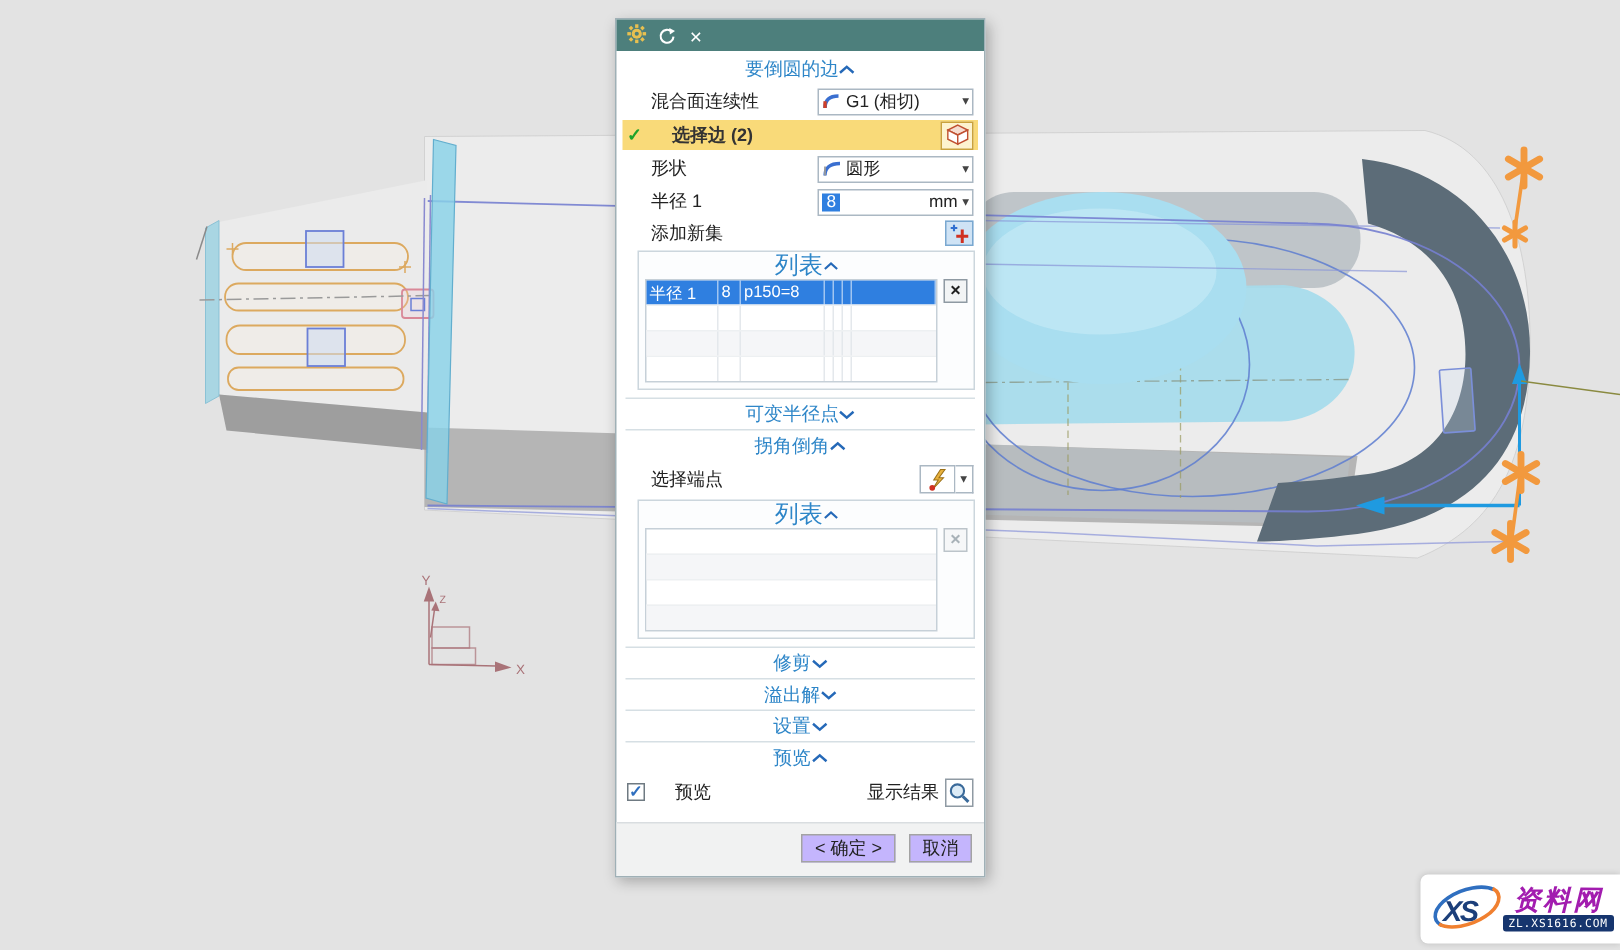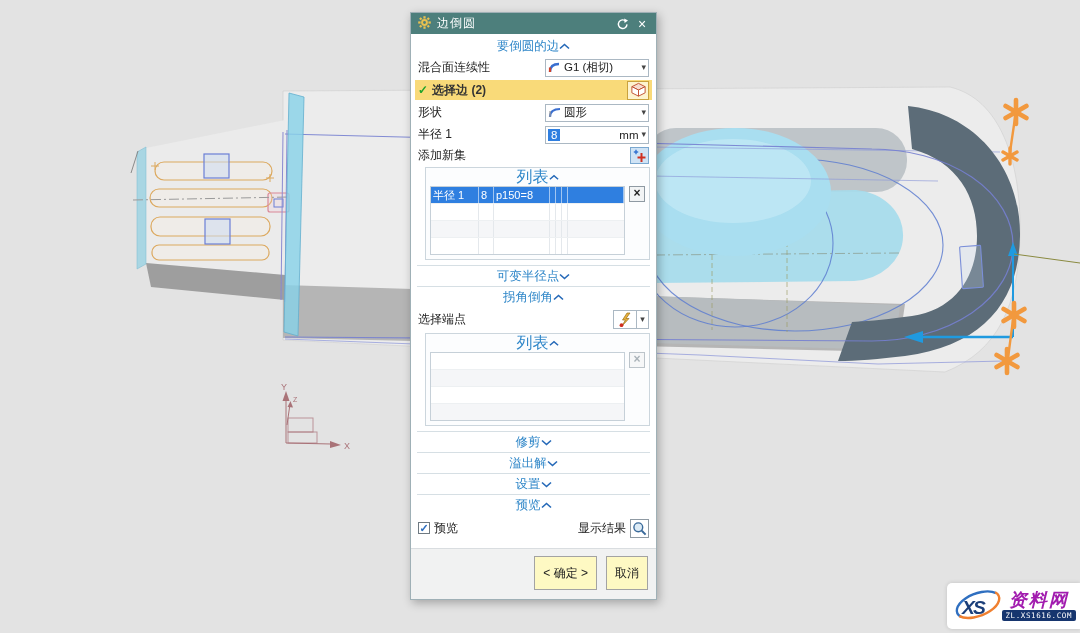--- a/index.html
+++ b/index.html
@@ -26,21 +26,21 @@
   .titlebar .t{flex:1;font-size:12px;letter-spacing:1px;}
   .tbtn{width:14px;height:14px;display:flex;align-items:center;justify-content:center;
         color:#fff;font-size:12px;cursor:default;line-height:14px;}
   .body{padding:2px 6px 0 6px;}
   .sec{border-top:1px solid #d6dfe4;}
   .sec:first-child{border-top:none;}
   .sec-h{display:flex;align-items:center;justify-content:center;
          color:#2e86c8;height:20px;padding:0 2px;font-size:12.5px;}
   .row{display:flex;align-items:center;justify-content:space-between;
        height:19px;margin:2px 0 3px 0;padding:0 1px;}
-  .lbl{color:#222;}
+  .lbl{color:#222;margin-left:16px;}
   .dd,.input{
     width:104px;height:18px;box-sizing:border-box;border:1px solid #abb8c3;background:#fff;
     display:flex;align-items:center;gap:3px;padding:0 2px;font-size:11.5px;color:#222;
   }
   .dd .txt{flex:1;white-space:nowrap;overflow:hidden;}
   .caret{color:#444;font-size:9px;line-height:9px;}
   .hl-row{background:#f9da79;height:20px;margin:2px -2px 3px -2px;padding:0 3px;}
   .hl-row .lbl{font-weight:bold;color:#333;}
   .okchk{color:#1fa32a;font-weight:bold;margin-right:4px;font-size:12px;}
   .cubebtn{width:22px;height:19px;box-sizing:border-box;border:1px solid #c9a23e;
@@ -73,21 +73,21 @@
           background:#fff;display:flex;align-items:center;justify-content:center;}
   .prevrow{height:26px;display:flex;align-items:center;justify-content:space-between;padding:0 1px 4px 1px;}
   .chkwrap{display:flex;align-items:center;gap:4px;}
   .chk{width:12px;height:12px;box-sizing:border-box;border:1px solid #6f7a82;background:#fff;
        display:flex;align-items:center;justify-content:center;color:#2f6fbf;font-size:11px;font-weight:bold;line-height:11px;}
   .reswrap{display:flex;align-items:center;gap:4px;}
   .magbtn{width:19px;height:19px;box-sizing:border-box;border:1px solid #8f9aa3;background:#fff;
           display:flex;align-items:center;justify-content:center;}
   .footer{margin-top:3px;background:#f1f2f2;border-top:1px solid #d9dde0;
           padding:7px 8px 9px 8px;display:flex;justify-content:flex-end;gap:9px;}
-  .fbtn{min-width:40px;height:34px;box-sizing:border-box;padding:0 8px;background:#fef9c3;
+  .fbtn{min-width:40px;height:19px;box-sizing:border-box;padding:0 8px;background:#c4b5fd;
         border:1px solid #a3a3a3;font-size:12px;color:#222;display:flex;align-items:center;justify-content:center;}
 
   
   .wm{position:absolute;right:0;bottom:4px;width:133px;height:46px;background:#fff;
       border-radius:5px 0 0 5px;display:flex;align-items:center;padding:2px 4px 2px 5px;box-sizing:border-box;
       box-shadow:0 0 4px rgba(0,0,0,.15);}
   .wm-text{display:flex;flex-direction:column;align-items:center;line-height:1;}
   .wm-name{font-size:18px;font-weight:bold;color:#a21caf;letter-spacing:2px;font-style:italic;}
   .wm-url{margin-top:1px;background:#16356e;color:#fff;font-size:7.5px;
           font-family:"DejaVu Sans Mono",monospace;letter-spacing:.6px;padding:1.5px 4px;border-radius:2px;}
@@ -224,21 +224,20 @@
         <rect x="0.2" y="5.4" width="2.4" height="2.2"></rect>
             <rect x="10.4" y="5.4" width="2.4" height="2.2"></rect>
         <rect x="1.6" y="1.6" width="2.2" height="2.2" transform="rotate(45 2.7 2.7)"></rect>
         <rect x="9.2" y="1.6" width="2.2" height="2.2" transform="rotate(45 10.3 2.7)"></rect>
         <rect x="1.6" y="9.2" width="2.2" height="2.2" transform="rotate(45 2.7 10.3)"></rect>
         <rect x="9.2" y="9.2" width="2.2" height="2.2" transform="rotate(45 10.3 10.3)"></rect>
           </g>
         <circle cx="6.5" cy="6.5" r="1.4" fill="#4d7f7c"></circle>
       </svg>
     </span>
-    <span class="t">边倒圆</span>
     <span class="tbtn">
       <svg width="12" height="12" viewBox="0 0 12 12">
         <path d="M9.8,3.2 A4.3,4.3 0 1 0 11,6.4" fill="none" stroke="#fff" stroke-width="1.4"></path>
         <polygon points="8.2,0.6 12,2.6 8.6,5" fill="#fff"></polygon>
       </svg>
     </span>
     <span class="tbtn" style="font-size:14px;">×</span>
   </div>
 
   <div class="body">

